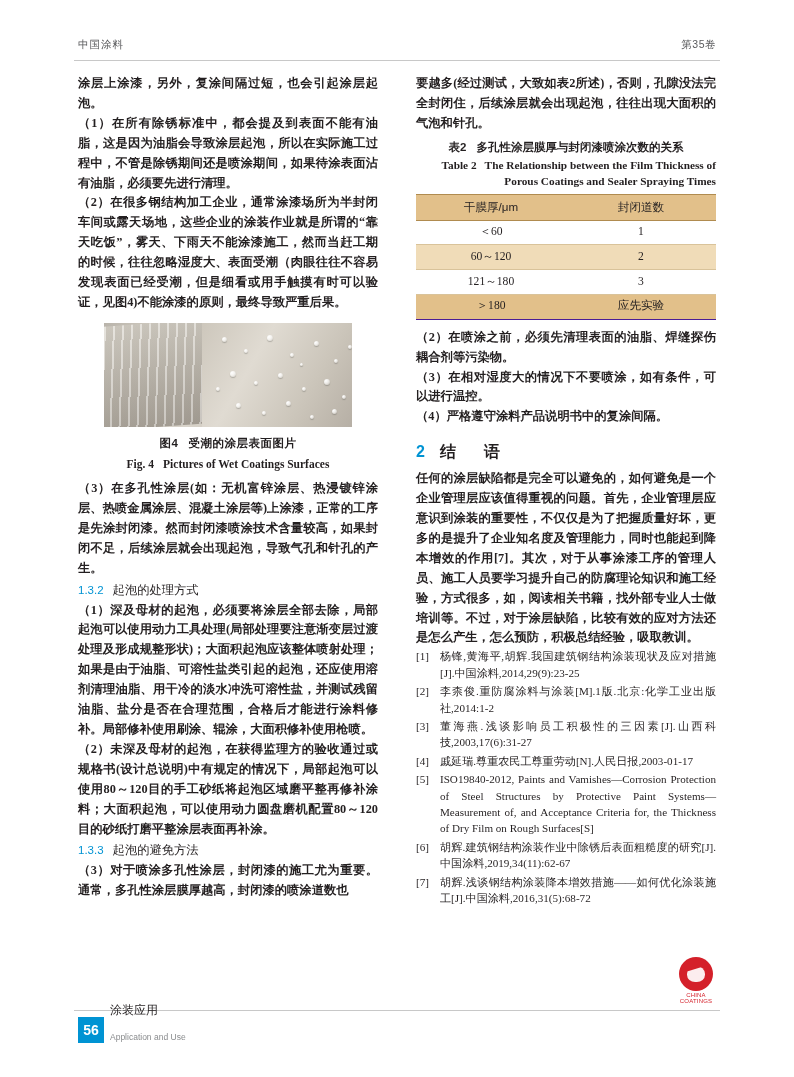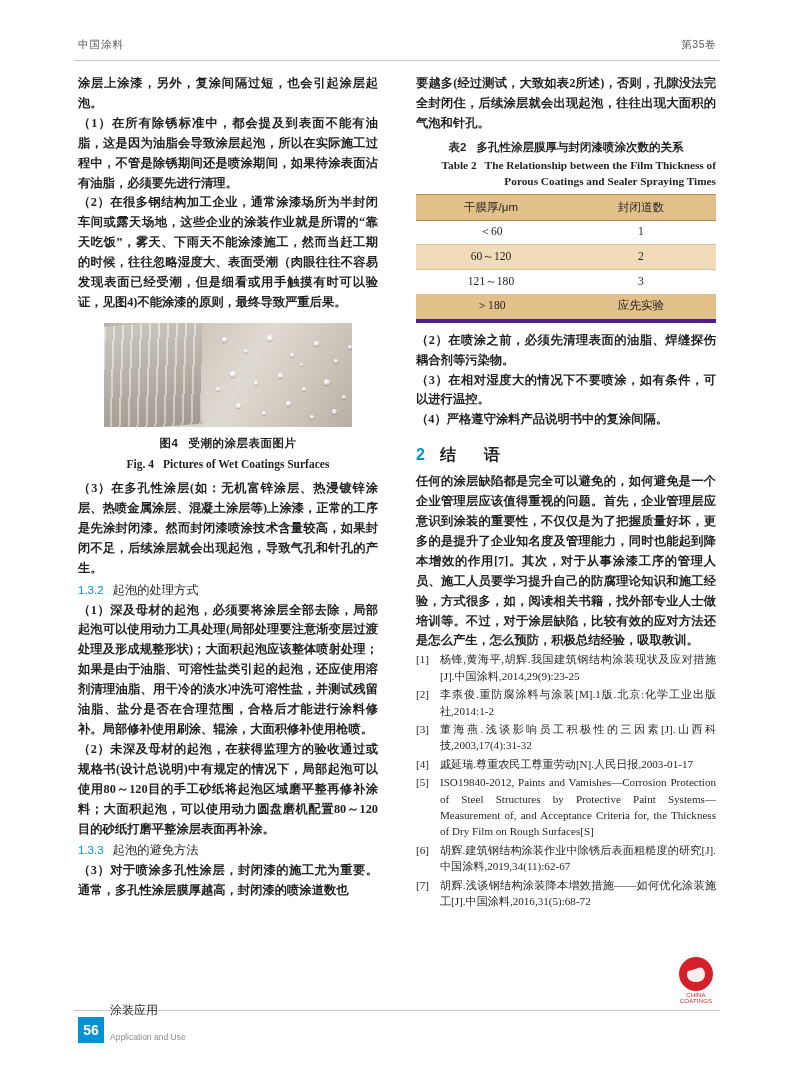--- a/index.html
+++ b/index.html
@@ -180,21 +180,21 @@
   table.data td {
     padding: 2.5px 0;
     text-align: center;
     border-bottom: 1px solid #d9c39a;
   }
   table.data tr.alt td {
     background: #f0dcb8;
   }
   table.data tr.last td {
     background: #e2c08a;
-    border-bottom: 4px solid #4c1d95;
+    border-bottom: 1px solid #4c1d95;
   }
   table.data td.c1 { width: 150px; }
 
   
   .ref-head {
     text-align: center;
     font-family: "Liberation Sans", sans-serif;
     font-size: 11.8px;
     font-weight: bold;
     margin-top: 14px;
@@ -407,21 +407,21 @@
       <div class="ref-item">
         <div class="ref-num">[1]</div>
         <div class="ref-txt">杨锋,黄海平,胡辉.我国建筑钢结构涂装现状及应对措施[J].中国涂料,2014,29(9):23-25</div>
       </div>
       <div class="ref-item">
         <div class="ref-num">[2]</div>
         <div class="ref-txt">李柰俊.重防腐涂料与涂装[M].1版.北京:化学工业出版社,2014:1-2</div>
       </div>
       <div class="ref-item">
         <div class="ref-num">[3]</div>
-        <div class="ref-txt">董海燕.浅谈影响员工积极性的三因素[J].山西科技,2003,17(4):31-32</div>
+        <div class="ref-txt">董海燕.浅谈影响员工积极性的三因素[J].山西科技,2003,17(6):31-27</div>
       </div>
       <div class="ref-item">
         <div class="ref-num">[4]</div>
         <div class="ref-txt">戚延瑞.尊重农民工尊重劳动[N].人民日报,2003-01-17</div>
       </div>
       <div class="ref-item">
         <div class="ref-num">[5]</div>
         <div class="ref-txt">ISO19840-2012, Paints and Vamishes—Corrosion Protection of Steel Structures by Protective Paint Systems—Measurement of, and Acceptance Criteria for, the Thickness of Dry Film on Rough Surfaces[S]</div>
       </div>
       <div class="ref-item">

